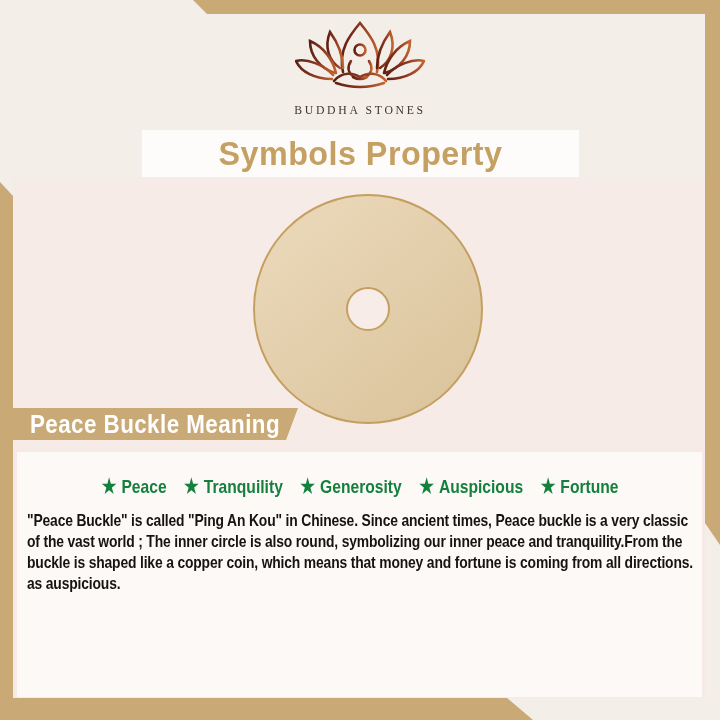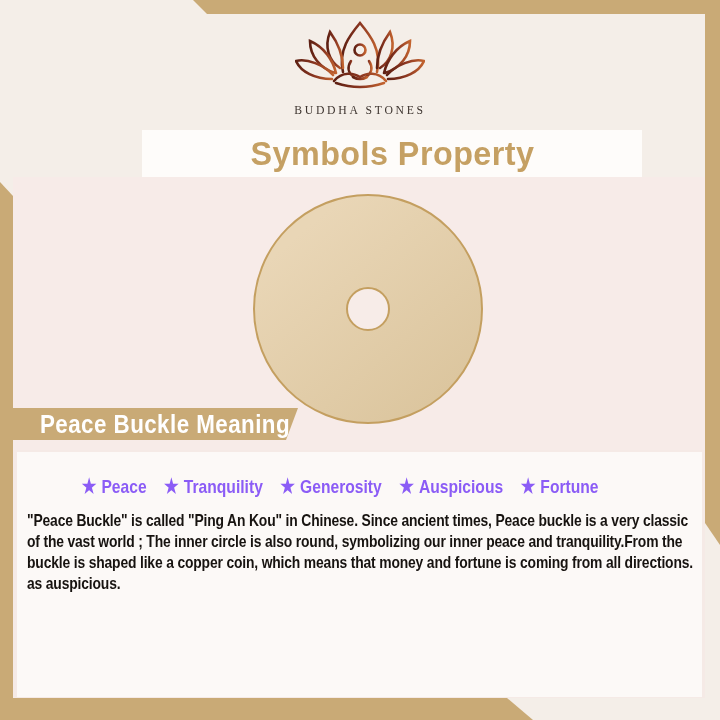--- a/index.html
+++ b/index.html
@@ -15,47 +15,47 @@
   .ribbon { position:absolute; background:#c9aa76; }
   .ribbon-top    { left:193px; top:0;     width:527px; height:14px;  clip-path:polygon(0 0,100% 0,100% 100%,14px 100%); }
   .ribbon-right  { left:705px; top:0;     width:15px;  height:545px; clip-path:polygon(0 0,100% 0,100% 100%,0 523px); }
   .ribbon-left   { left:0;     top:182px; width:13px;  height:538px; clip-path:polygon(0 0,100% 14px,100% 100%,0 100%); }
   .ribbon-bottom { left:0;     top:698px; width:533px; height:22px;  clip-path:polygon(0 0,507px 0,100% 100%,0 100%); }
 
   
   .pink-panel     { left:13px; top:177px; width:692px; height:273px; background:#f7ebe8; }
   .lower-backing  { left:13px; top:450px; width:692px; height:248px; background:#f5eae6; }
   .content-panel  { left:17px; top:452px; width:685px; height:245px; background:#fcf9f7; }
-  .title-band     { left:142px; top:130px; width:500px; height:47px; background:#fefcfa;
+  .title-band     { left:142px; top:130px; width:437px; height:47px; background:#fefcfa;
                     display:flex; align-items:center; justify-content:center; z-index:2; }
 
   .page-title { font-size:34px; font-weight:bold; color:#c5a063; white-space:nowrap;
                 display:inline-block; transform-origin:center center; letter-spacing:0.5px; }
 
   .logo-wrap { left:295px; top:16px; width:130px; height:82px; }
   .brand { left:0; top:100px; width:720px; height:20px; line-height:20px; text-align:center;
            font-family:"Liberation Serif", serif; font-size:13px; color:#3c332e; }
   .brand span { display:inline-block; white-space:nowrap; letter-spacing:3px; transform-origin:center center; }
 
   
   .buckle { left:253px; top:194px; width:230px; height:230px; border-radius:50%;
             background:linear-gradient(140deg,#e9d6b6 18%,#dcc69f 85%);
             border:2px solid #c49f60; display:flex; align-items:center; justify-content:center; z-index:2; }
   .buckle-hole { width:44px; height:44px; border-radius:50%; background:#f7ece8; border:2px solid #c49f60; }
 
   
   .banner { left:0; top:408px; width:298px; height:32px; background:#c9aa76; z-index:3;
             clip-path:polygon(0 0,100% 0,calc(100% - 12px) 100%,0 100%);
-            display:flex; align-items:center; padding-left:40px; }
+            display:flex; align-items:center; padding-left:30px; }
   .banner span { color:#ffffff; font-size:25px; font-weight:bold; letter-spacing:0.5px;
                  white-space:nowrap; display:inline-block; transform-origin:left center; }
 
   
-  .keywords { left:18px; top:474px; width:684px; height:24px; line-height:24px; 
-              color:#8b5cf6; font-weight:bold; font-size:19px; z-index:2; }
+  .keywords { left:18px; top:474px; width:684px; height:24px; line-height:24px; text-align:center;
+              color:#15803d; font-weight:bold; font-size:19px; z-index:2; }
   .keywords .fitc { display:inline-block; white-space:nowrap; transform-origin:center center; }
   .kw { margin:0 8px; }
   .kw .star { margin-right:6px; font-size:20px; }
 
   
   .para { left:27px; top:510px; width:670px; z-index:2; }
   .para .line { height:21px; line-height:21px; white-space:nowrap; }
   .para .line > span { display:inline-block; white-space:nowrap; transform-origin:left center;
                        font-size:17px; font-weight:bold; color:#171310; letter-spacing:-0.2px; }
 </style>

